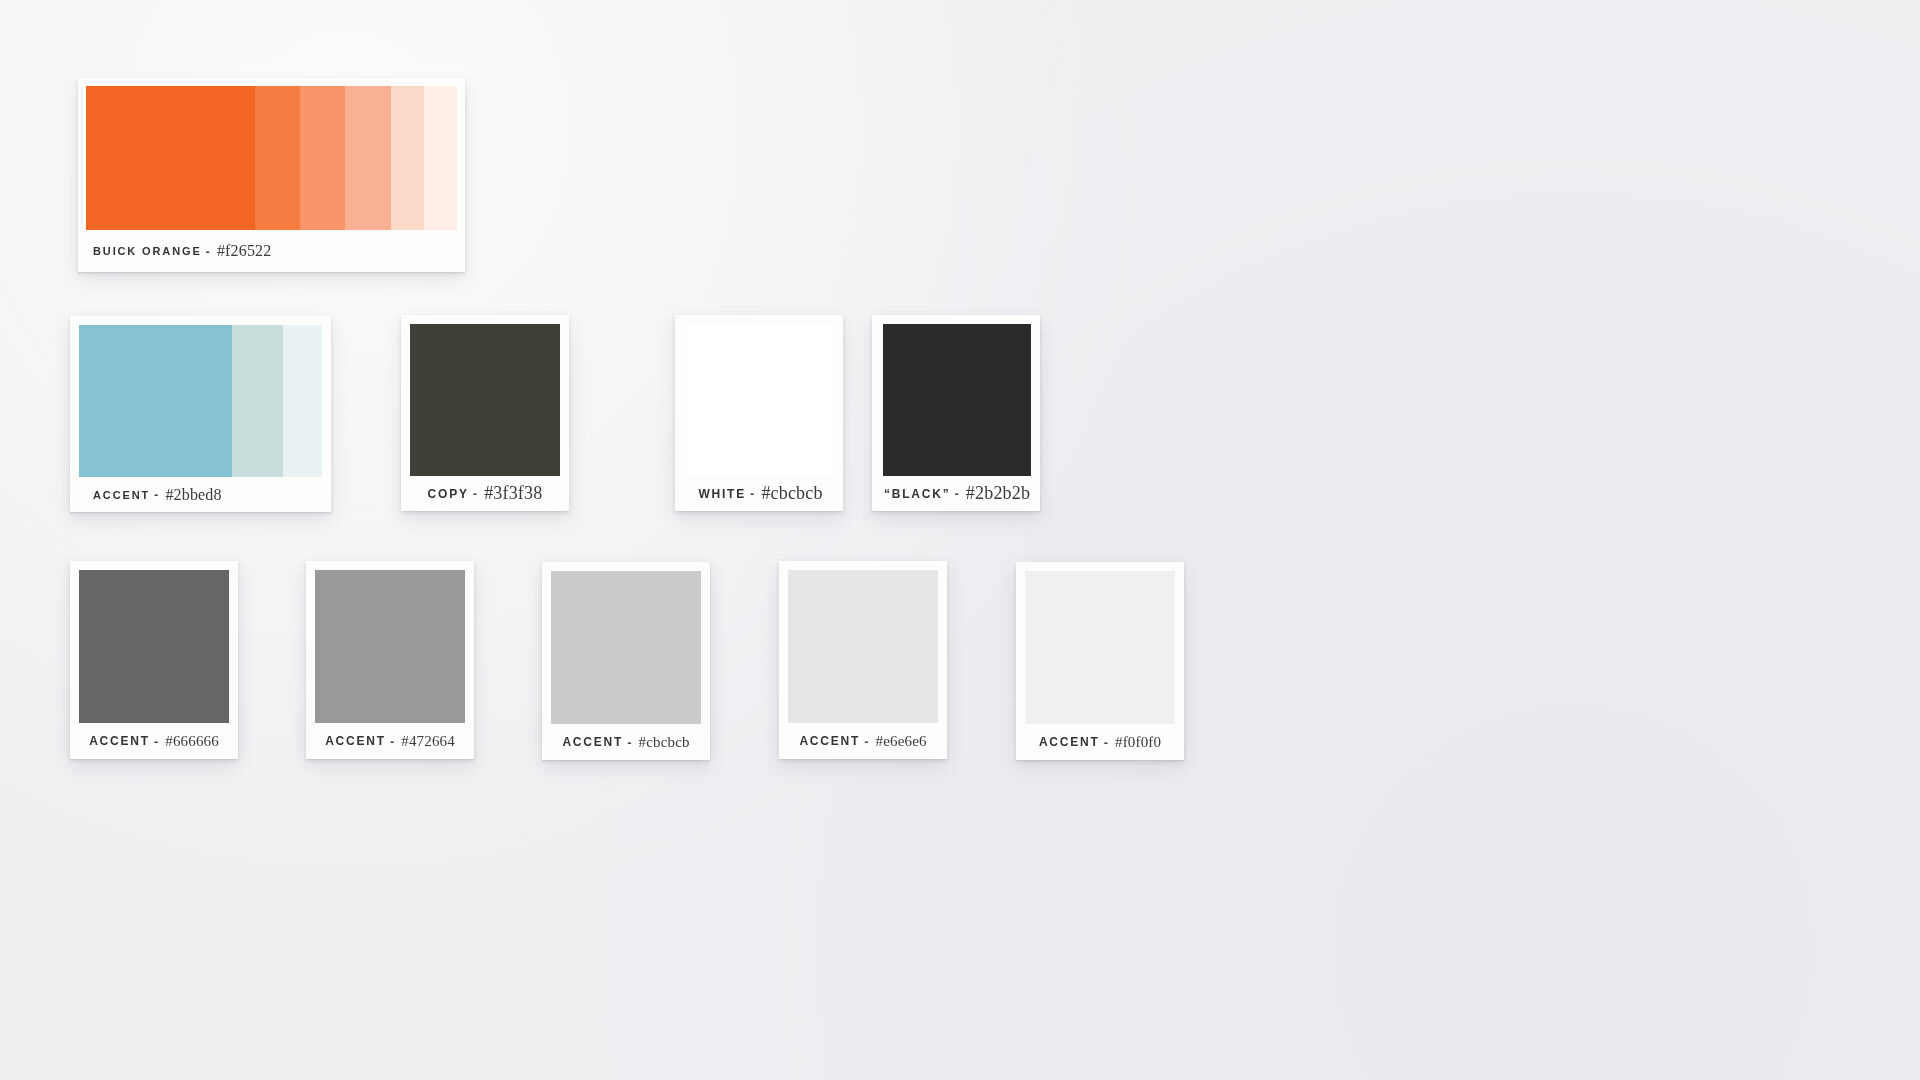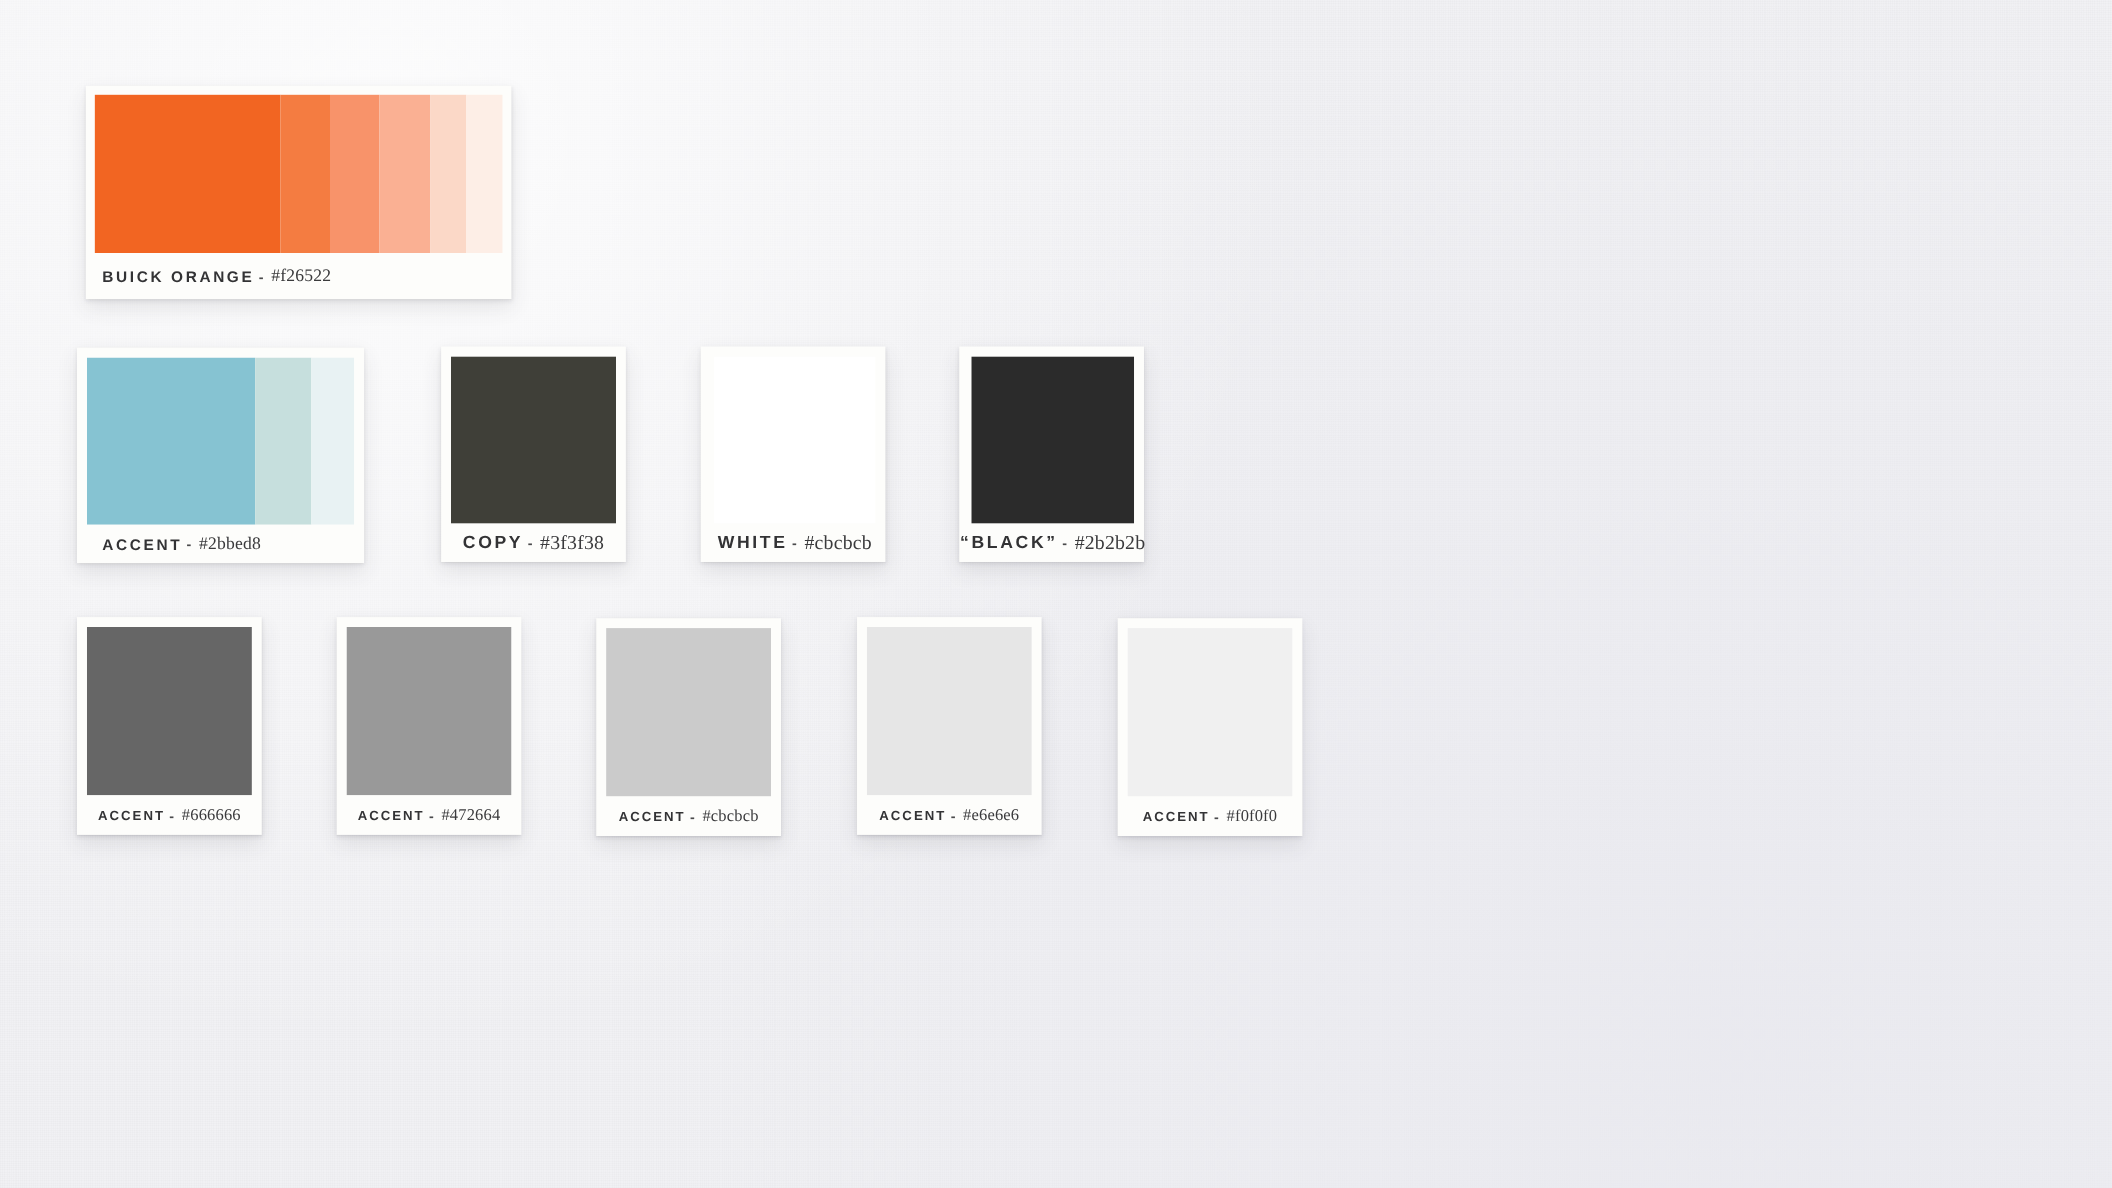--- a/index.html
+++ b/index.html
@@ -53,21 +53,21 @@
     display: flex;
     align-items: center;
     width: 100%;
     white-space: nowrap;
     color: #38383a;
   }
   .caption .cname {
     font-family: "Liberation Sans", "DejaVu Sans", sans-serif;
     font-weight: bold;
     letter-spacing: 0.17em;
-    font-size: 14px;
+    font-size: 11px;
     color: #333335;
   }
   .caption .dash {
     font-family: "Liberation Sans", "DejaVu Sans", sans-serif;
     font-weight: bold;
     font-size: 13px;
     margin: 0 7px 0 4px;
     color: #4a4a4c;
   }
   .caption .chex {
@@ -111,21 +111,21 @@
     width: 168px;
     height: 196px;
     padding: 9px 9px 0 9px;
   }
   .card-sq2 .swatch { height: 152px; }
   .card-sq2 .caption {
     height: 35px;
     justify-content: center;
   }
   #card-copy   { left: 401px; }
-  #card-white  { left: 637px; padding-left: 12px; }
+  #card-white  { left: 675px; padding-left: 12px; }
   #card-black  { left: 872px; padding-left: 11px; }
 
   
   .card-sq3 {
     width: 168px;
     height: 198px;
     padding: 9px 9px 0 9px;
   }
   .card-sq3 .swatch { height: 153px; }
   .card-sq3 .caption {
@@ -133,21 +133,21 @@
     justify-content: center;
   }
   #card-grey-666 { left: 70px;   top: 561px; }
   #card-grey-999 { left: 306px;  top: 561px; }
   #card-grey-cbc { left: 542px;  top: 562px; }
   #card-grey-e6e { left: 779px;  top: 561px; }
   #card-grey-f0f { left: 1016px; top: 562px; }
 
   .card-sq3 .caption .cname { font-size: 12px; letter-spacing: 0.15em; }
   .card-sq3 .caption .chex  { font-size: 15px; text-align: center; }
-  .card-sq2 .caption .cname { font-size: 16px; letter-spacing: 0.15em; }
+  .card-sq2 .caption .cname { font-size: 12px; letter-spacing: 0.15em; }
   .card-sq2 .caption .chex  { font-size: 18px; }
 
   
   .swatch::after {
     content: "";
     position: absolute;
     pointer-events: none;
   }
 </style>
 </head>

